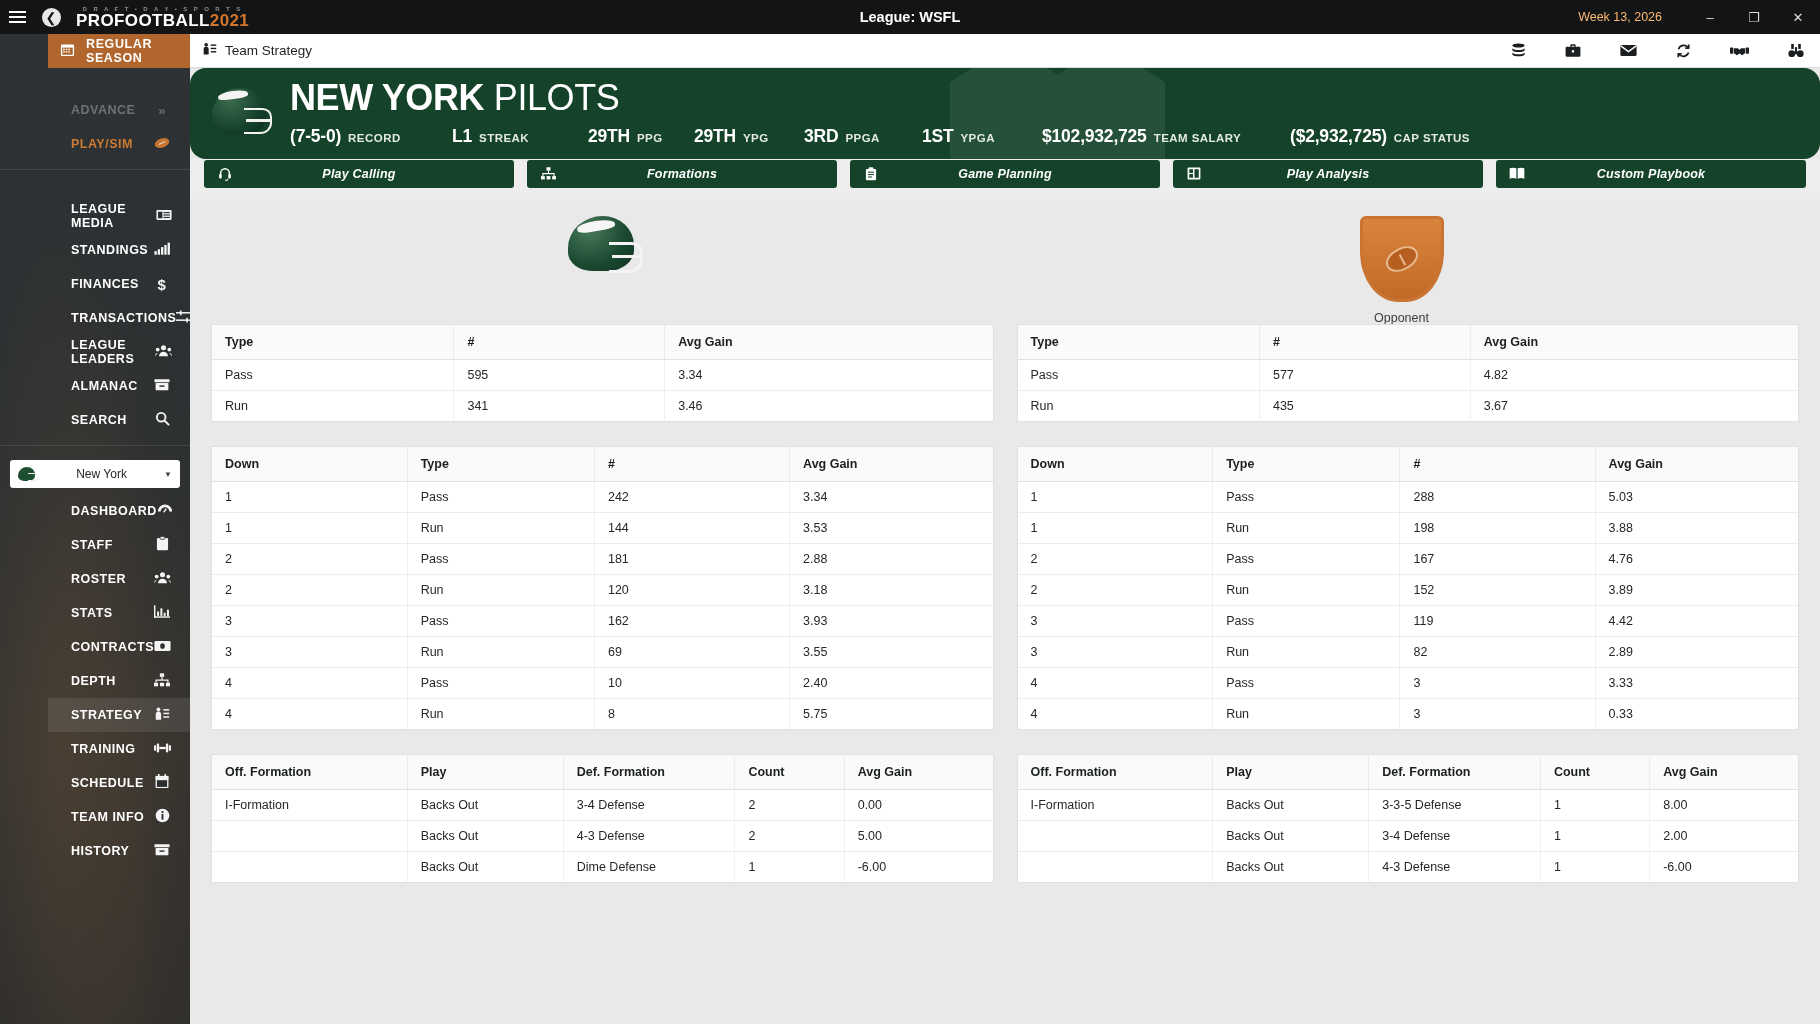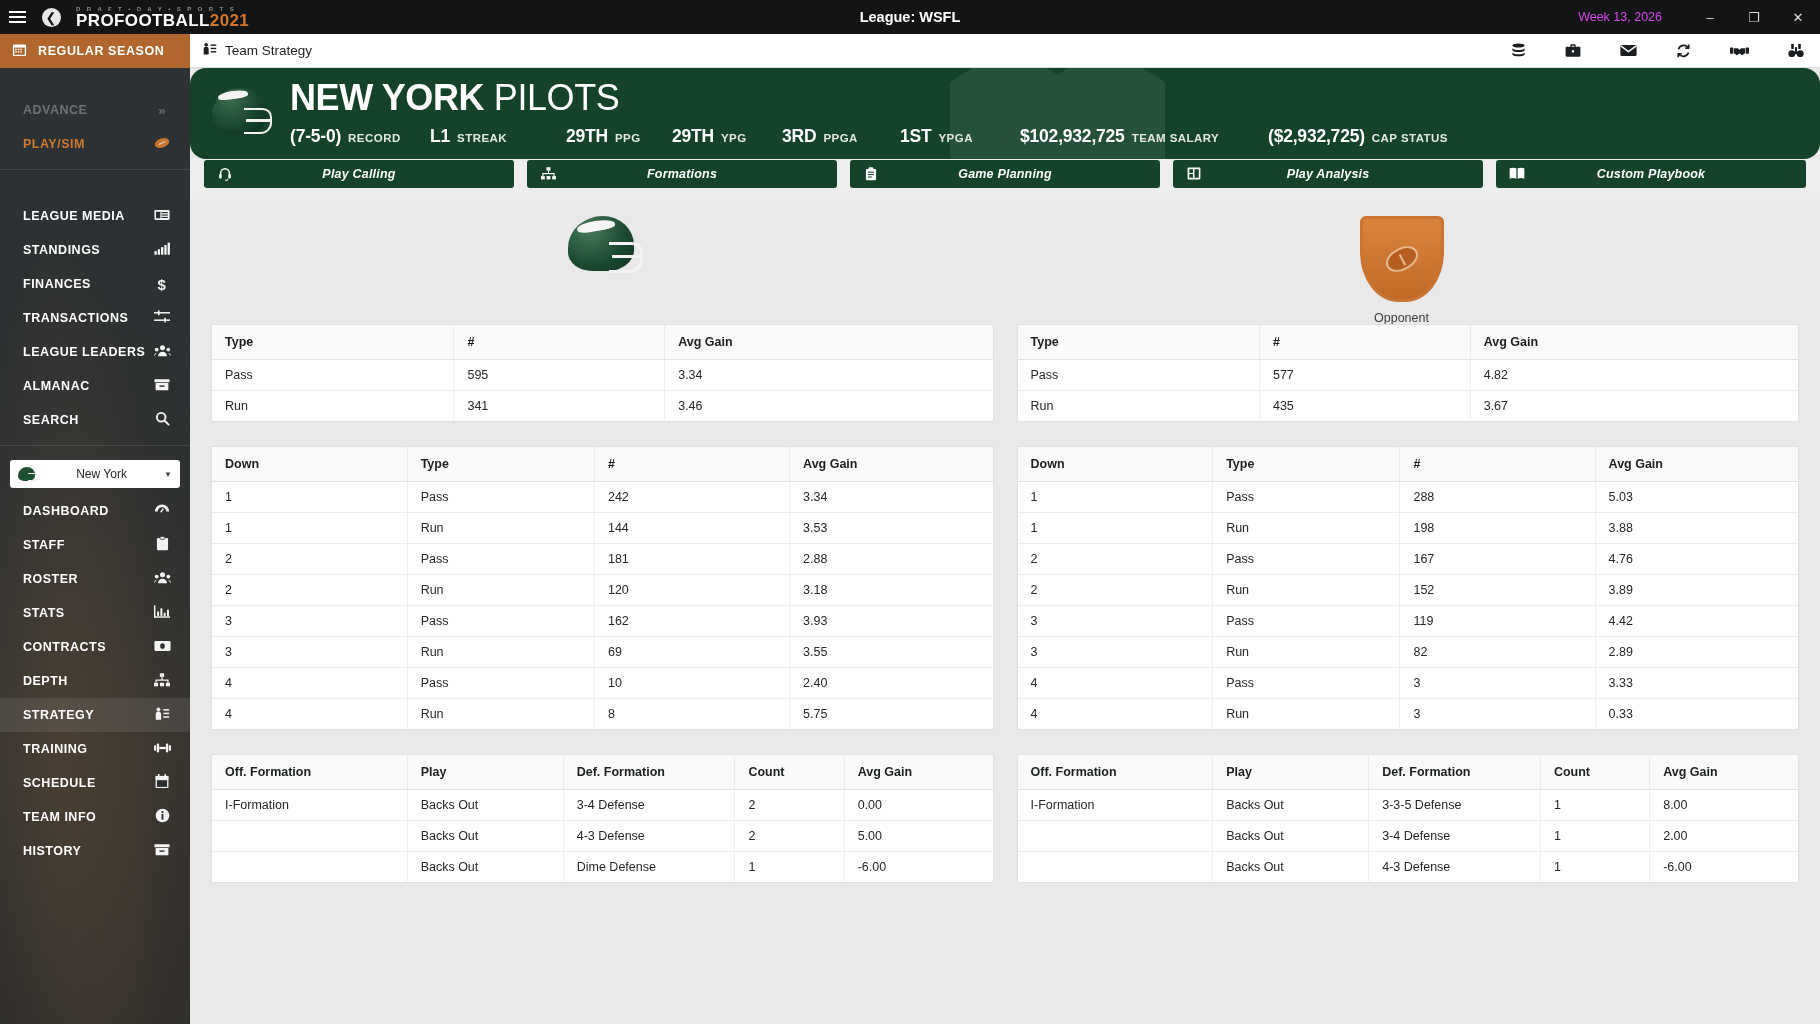--- a/index.html
+++ b/index.html
@@ -15,50 +15,50 @@
     height: 34px; background: #121415; color: #fff;
     display: flex; align-items: center; flex: 0 0 34px; position: relative;
   }
   .tb-btn { width: 34px; height: 34px; display: flex; align-items: center; justify-content: center; cursor: pointer; }
   .hamburger { width: 17px; }
   .hamburger i { display: block; height: 2px; background: #fff; margin: 3px 0; }
   .circ-back {
     width: 19px; height: 19px; border-radius: 50%; background: #e8e8e8; color: #121415;
     display: flex; align-items: center; justify-content: center; font-size: 13px; line-height: 1;
   }
-  .brandwrap { margin-left: 8px; display: flex; flex-direction: column; }
+  .brandwrap { margin-left: 8px; display: flex; flex-direction: column; align-items: center; }
   .brand-top { font-size: 6px; letter-spacing: 2.4px; color: #8f8f8f; font-weight: bold; }
   .brand-main { font-size: 17px; font-weight: bold; letter-spacing: .4px; line-height: 1; }
   .brand-main .pro { color: #fff; }
   .brand-main .fb  { color: #fff; }
   .brand-main .yr  { color: #d2762f; }
   .tb-center {
     position: absolute; left: 0; right: 0; text-align: center;
     font-size: 14.5px; font-weight: 600; pointer-events: none;
   }
   .tb-right { margin-left: auto; display: flex; align-items: center; }
-  .tb-week { font-size: 12.5px; color: #d946ef; margin-right: 26px; }
+  .tb-week { font-size: 12.5px; color: #fdba74; margin-right: 26px; }
   .win-btn { width: 44px; height: 34px; display: flex; align-items: center; justify-content: center; font-size: 13px; color: #ddd; cursor: pointer; }
 
   
   .bodywrap { flex: 1; display: flex; min-height: 0; }
 
   
   .sidebar {
     width: 190px; flex: 0 0 190px; background: #2b2f31; position: relative;
     display: flex; flex-direction: column; overflow: hidden;
   }
   .sidebar::before {
     content: ""; position: absolute; inset: 0;
     background:
       radial-gradient(ellipse at 30% 72%, rgba(120,90,60,.30), transparent 55%),
       radial-gradient(ellipse at 70% 88%, rgba(90,70,50,.28), transparent 55%),
       linear-gradient(180deg, #2e3234 0%, #2b2f31 45%, #33322f 72%, #2a2b2b 100%);
   }
-  .sidebar > * { position: relative; z-index: 1; }
+  .sidebar > * { position: relative; z-index: 1; margin-left: 48px; }
   .season {
     height: 34px; background: #b0662c; display: flex; align-items: center;
     padding: 0 12px; gap: 11px; color: #fff; flex: 0 0 34px;
   }
   .season-label { font-size: 12.5px; font-weight: bold; letter-spacing: .6px; }
   .sb-section { padding: 25px 0 4px; }
   .sb-row {
     height: 34px; display: flex; align-items: center; justify-content: space-between;
     padding: 0 18px 0 23px; color: #fff; font-size: 12.5px; font-weight: bold;
     letter-spacing: .5px; cursor: pointer;
@@ -538,21 +538,21 @@
           <div class="bnr-text">
             <div class="teamname">
               <span class="city">NEW YORK</span>
               <span class="nick">PILOTS</span>
             </div>
             <div class="statrow">
               <span class="stat" style="min-width:140px;">
                 <span class="v">(7-5-0)</span>
                 <span class="l">RECORD</span>
               </span>
-              <span class="stat" style="min-width:136px;">
+              <span class="stat" style="min-width:136px;margin-left:22px;">
                 <span class="v">L1</span>
                 <span class="l">STREAK</span>
               </span>
               <span class="stat" style="min-width:106px;">
                 <span class="v">29TH</span>
                 <span class="l">PPG</span>
               </span>
               <span class="stat" style="min-width:110px;">
                 <span class="v">29TH</span>
                 <span class="l">YPG</span>

